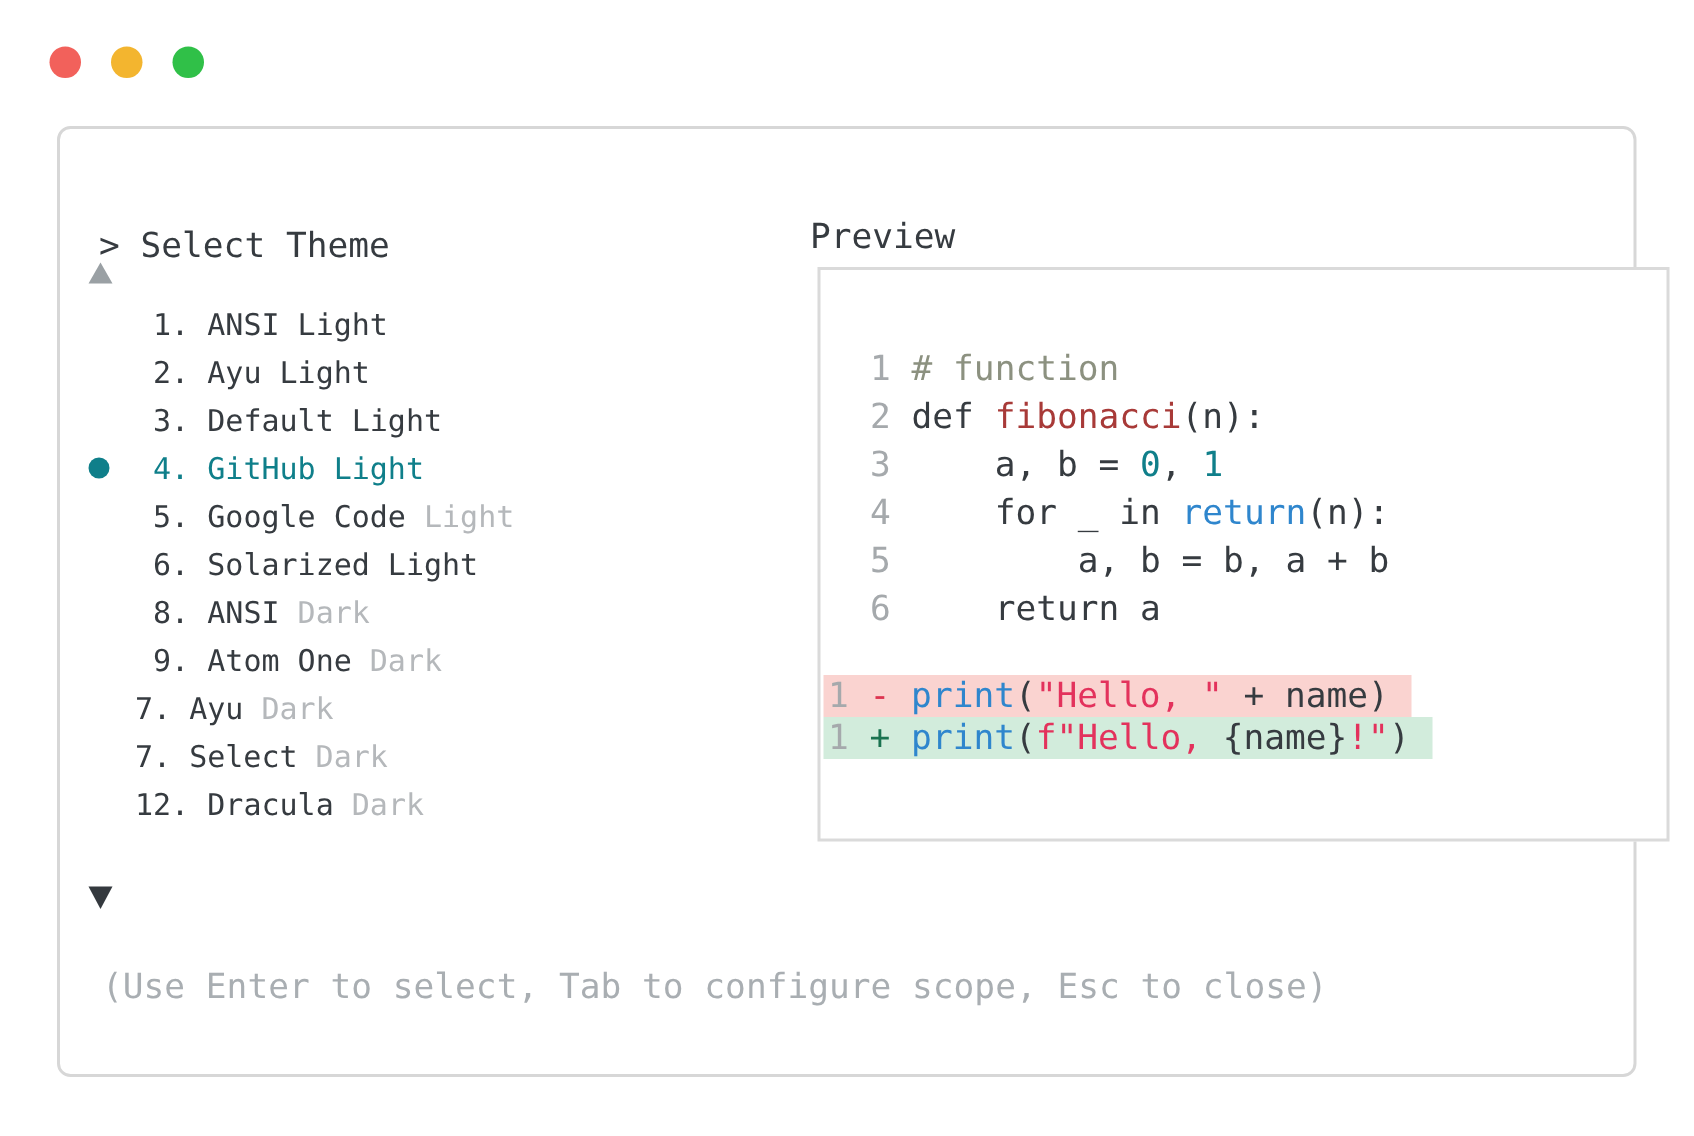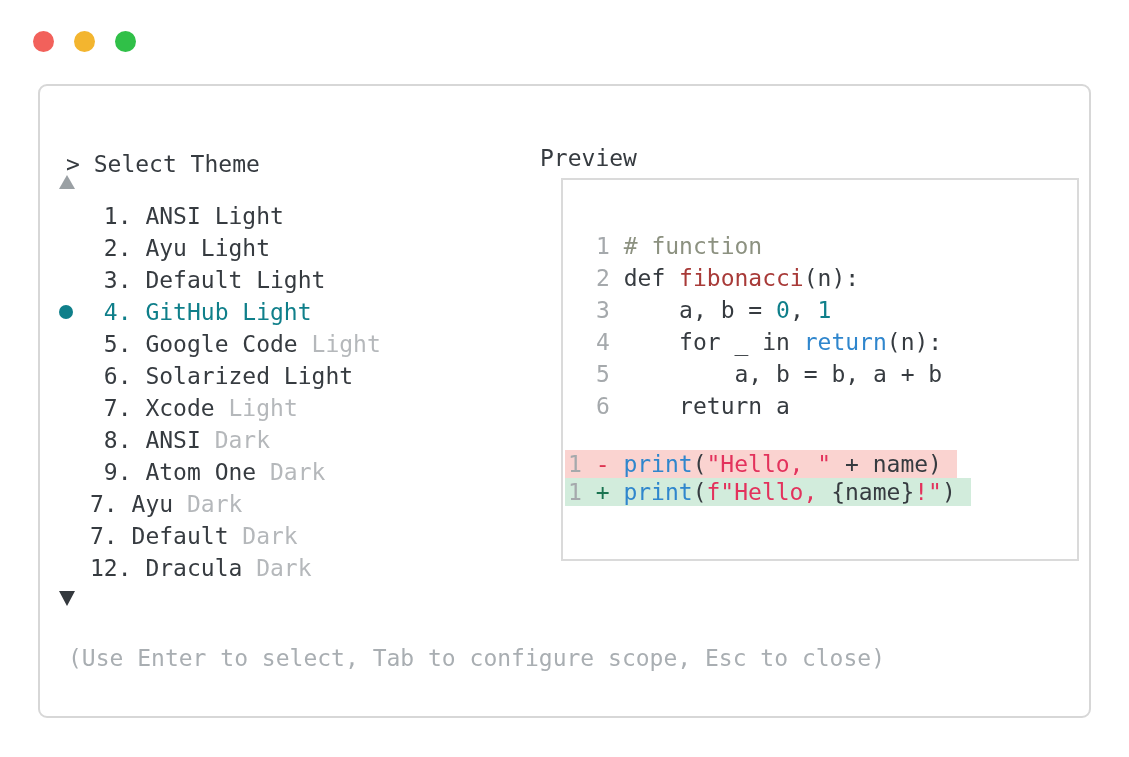--- a/index.html
+++ b/index.html
@@ -28,27 +28,27 @@
     position:absolute;left:19px;top:89px;width:0;height:0;
     border-left:8px solid transparent;border-right:8px solid transparent;
     border-bottom:14px solid #9aa0a4;
   }
   .tri-down{
     position:absolute;left:19px;top:505px;width:0;height:0;
     border-left:8px solid transparent;border-right:8px solid transparent;
     border-top:15px solid #34393e;
   }
   .theme-list{position:absolute;left:50px;top:114px;}
-  .theme-row{position:relative;height:32px;font-size:23px;line-height:32px;white-space:pre;color:var(--fg);cursor:default;}
+  .theme-row{position:relative;height:32px;font-size:20px;line-height:32px;white-space:pre;color:var(--fg);cursor:default;}
   .theme-row .dim-part{color:var(--dim);text-align:right;}
   .theme-row.selected, .theme-row.selected .dim-part{color:var(--teal);}
   .sel-dot{position:absolute;left:-31px;top:9px;width:14px;height:14px;border-radius:50%;background:var(--teal);}
   .preview-box{
-    position:absolute;left:505px;top:92px;width:518px;height:383px;
-    box-sizing:border-box;border:2px solid var(--box-border);background:#fff;margin-left:16px;
+    position:absolute;left:505px;top:92px;width:568px;height:383px;
+    box-sizing:border-box;border:2px solid var(--box-border);background:#fff;
   }
   .code-lines{margin-top:50px;padding-left:33px;}
   .code-line{height:32px;font-size:23px;line-height:32px;white-space:pre;}
   .diff-spacer{height:28px;}
   .diff-line{
     height:28px;font-size:23px;line-height:28px;white-space:pre;
     width:max-content;margin-left:2px;padding:0 15px 0 3px;
   }
   .diff-line.removed{background:var(--removed-bg);}
   .diff-line.added{background:var(--added-bg);}
@@ -72,25 +72,24 @@
 
   <div class="tri-up"></div>
 
   <div class="theme-list">
       <div class="theme-row"><span> 1. </span><span>ANSI Light</span></div>
       <div class="theme-row"><span> 2. </span><span>Ayu Light</span></div>
       <div class="theme-row"><span> 3. </span><span>Default Light</span></div>
       <div class="theme-row selected"><span class="sel-dot"></span><span> 4. </span><span>GitHub Light</span></div>
       <div class="theme-row"><span> 5. </span><span>Google Code</span><span class="dim-part"> Light</span></div>
       <div class="theme-row"><span> 6. </span><span>Solarized Light</span></div>
-      <div class="theme-row"><span> 7. </span><span>Xcode</span><span class="dim-part"> Light</span></div>
       <div class="theme-row"><span> 8. </span><span>ANSI</span><span class="dim-part"> Dark</span></div>
       <div class="theme-row"><span> 9. </span><span>Atom One</span><span class="dim-part"> Dark</span></div>
       <div class="theme-row"><span>7. </span><span>Ayu</span><span class="dim-part"> Dark</span></div>
-      <div class="theme-row"><span>7. </span><span>Default</span><span class="dim-part"> Dark</span></div>
+      <div class="theme-row"><span>7. </span><span>Select</span><span class="dim-part"> Dark</span></div>
       <div class="theme-row"><span>12. </span><span>Dracula</span><span class="dim-part"> Dark</span></div>
     </div>
 
   <div class="tri-down"></div>
 
   <div class="preview-box">
     <div class="code-lines">
         <div class="code-line"><span class="seg-ln">1 </span><span class="seg-comment"># function</span></div>
         <div class="code-line"><span class="seg-ln">2 </span><span class="seg-fg">def </span><span class="seg-func">fibonacci</span><span class="seg-fg">(n):</span></div>
         <div class="code-line"><span class="seg-ln">3 </span><span class="seg-fg">    a, b = </span><span class="seg-num">0</span><span class="seg-fg">, </span><span class="seg-num">1</span></div>

